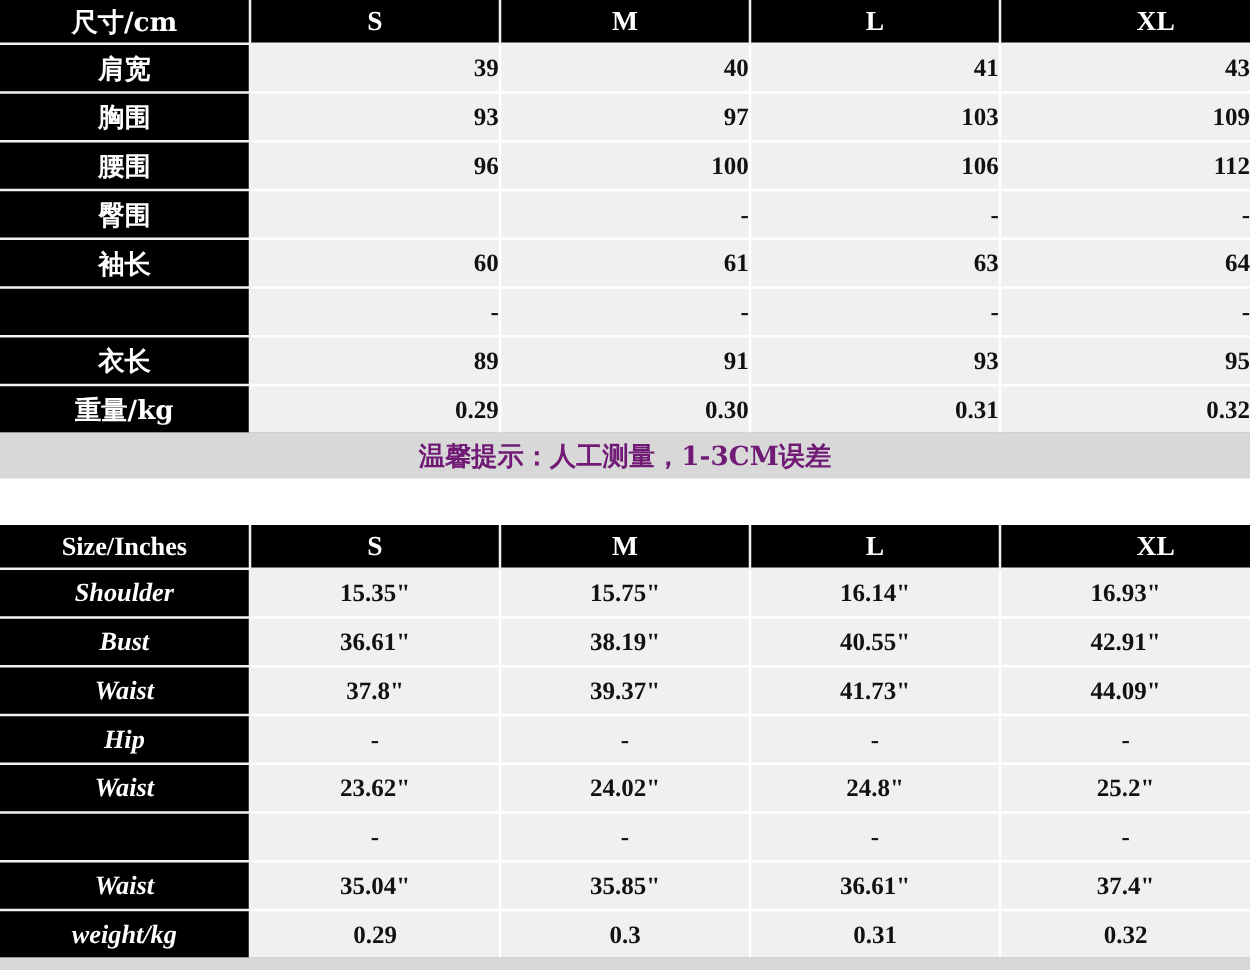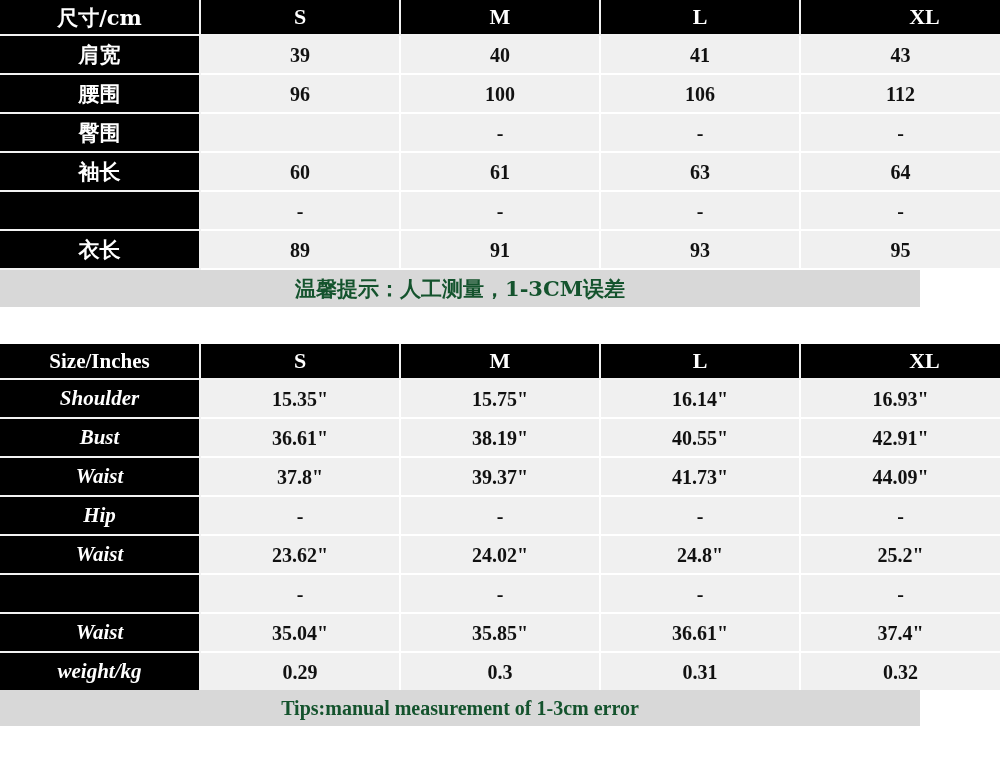--- a/index.html
+++ b/index.html
@@ -75,30 +75,30 @@
   .row-val:last-child { border-right: none; }
   tr.last-row .row-label,
   tr.last-row .row-val { border-bottom: none; }
 
   
   .table-cm .row-label,
   .table-cm .hdr-row th.label-head {
     font-family: "DejaVu Serif", "Liberation Serif", serif;
     font-size: 21px;
   }
-  .table-cm .row-val { font-family: "Liberation Serif", "DejaVu Serif", serif; }
+  .table-cm .row-val { font-family: "Liberation Serif", "DejaVu Serif", serif; text-align: right; }
 
   
   .table-in .row-label { font-size: 21px; font-style: italic; }
 
   
   .tip-band {
-    width: 920px;
+    width: 1000px;
     background: #d8d8d8;
-    color: #14532d;
+    color: #701a75;
     font-weight: bold;
     text-align: center;
     display: flex;
     align-items: center;
     justify-content: center;
   }
   .tip-cm {
     height: 37px;
     font-size: 21px;
     font-family: "DejaVu Serif", "Liberation Serif", serif;
@@ -140,20 +140,27 @@
     </thead>
     <tbody>
       <tr>
         <td class="row-label">肩宽</td>
         <td class="row-val">39</td>
         <td class="row-val">40</td>
         <td class="row-val">41</td>
         <td class="row-val">43</td>
       </tr>
       <tr>
+        <td class="row-label">胸围</td>
+        <td class="row-val">93</td>
+        <td class="row-val">97</td>
+        <td class="row-val">103</td>
+        <td class="row-val">109</td>
+      </tr>
+      <tr>
         <td class="row-label">腰围</td>
         <td class="row-val">96</td>
         <td class="row-val">100</td>
         <td class="row-val">106</td>
         <td class="row-val">112</td>
       </tr>
       <tr>
         <td class="row-label">臀围</td>
         <td class="row-val"></td>
         <td class="row-val">-</td>
@@ -173,20 +180,27 @@
         <td class="row-val">-</td>
         <td class="row-val">-</td>
         <td class="row-val">-</td>
       </tr>
       <tr>
         <td class="row-label">衣长</td>
         <td class="row-val">89</td>
         <td class="row-val">91</td>
         <td class="row-val">93</td>
         <td class="row-val">95</td>
+      </tr>
+      <tr class="last-row">
+        <td class="row-label">重量/kg</td>
+        <td class="row-val">0.29</td>
+        <td class="row-val">0.30</td>
+        <td class="row-val">0.31</td>
+        <td class="row-val">0.32</td>
       </tr>
     </tbody>
   </table>
 
   <div class="tip-band tip-cm">温馨提示：人工测量，1-3CM误差</div>
 
   <div class="white-gap"></div>
 
   <table class="size-table table-in">
     <colgroup>

